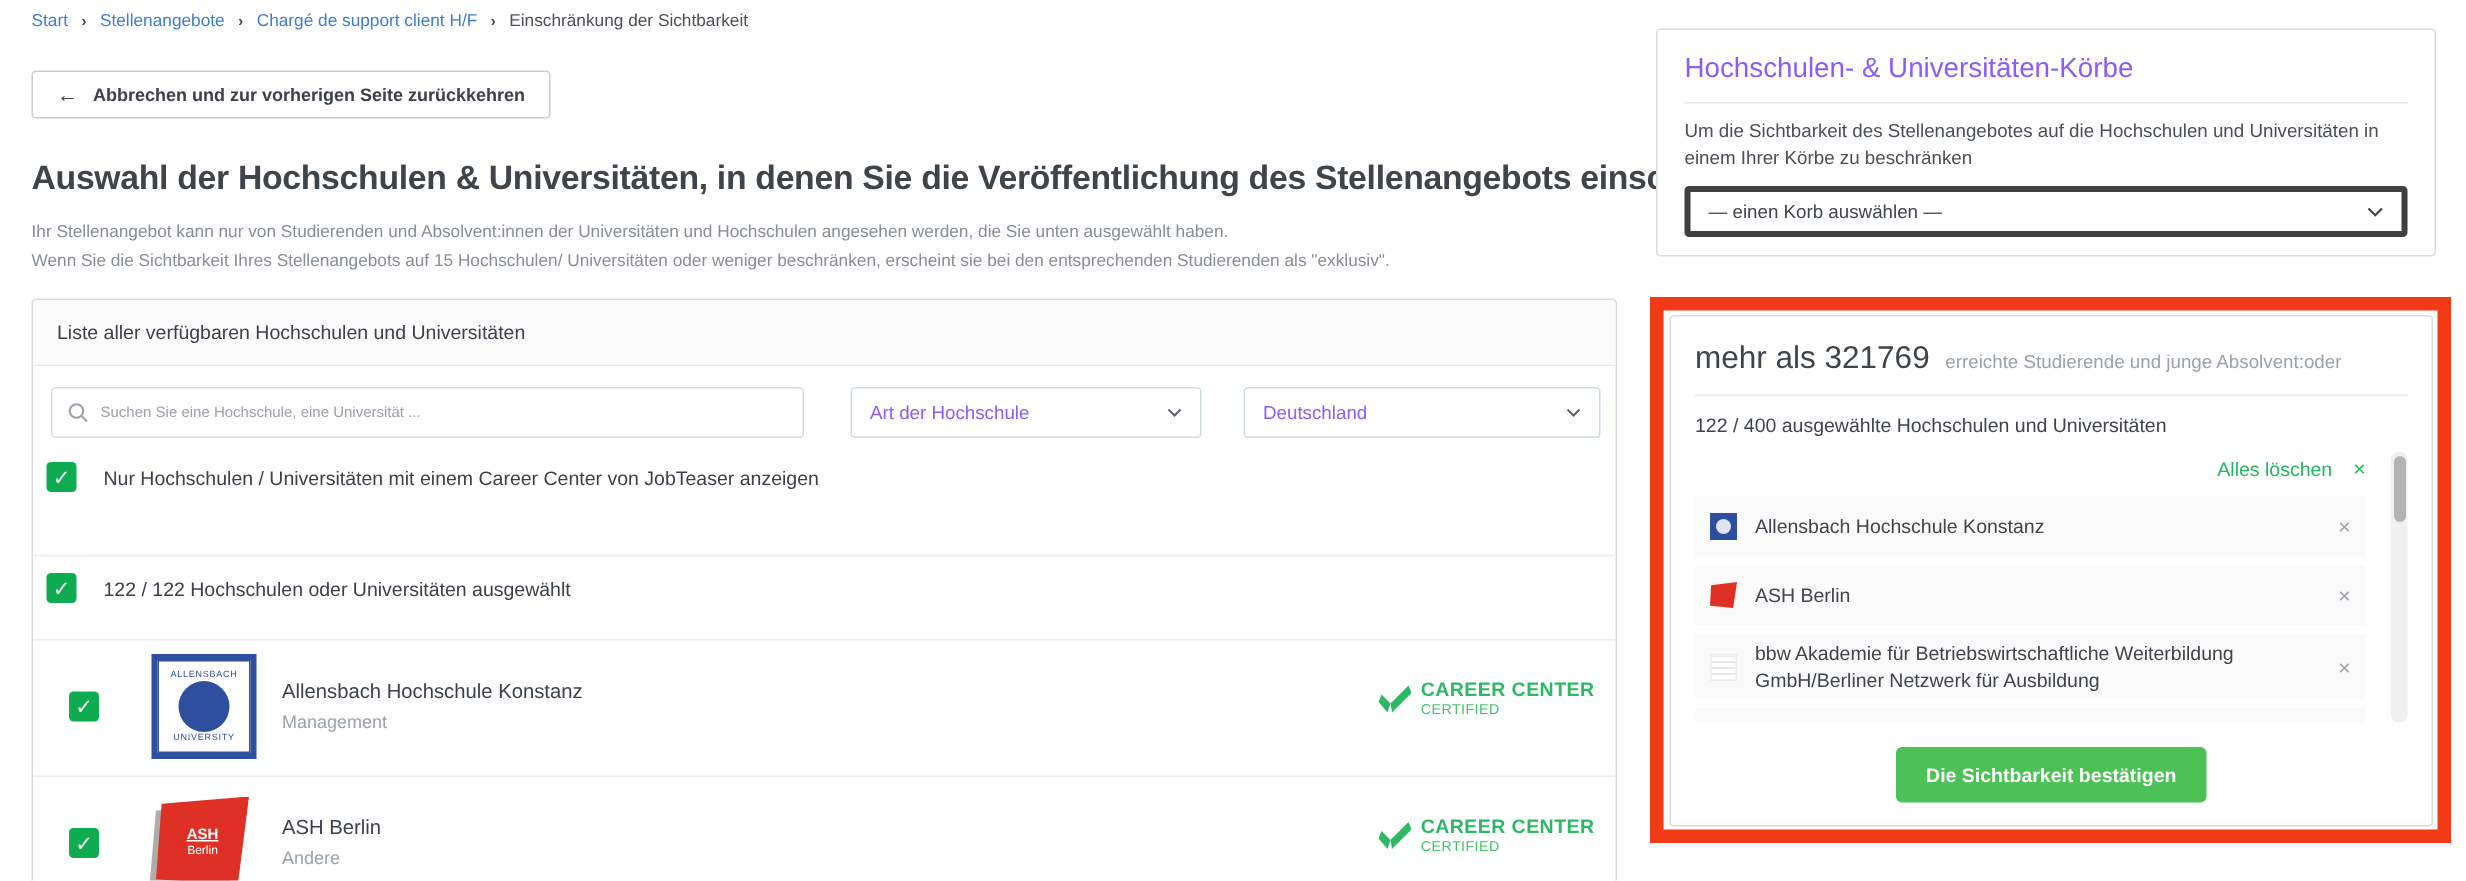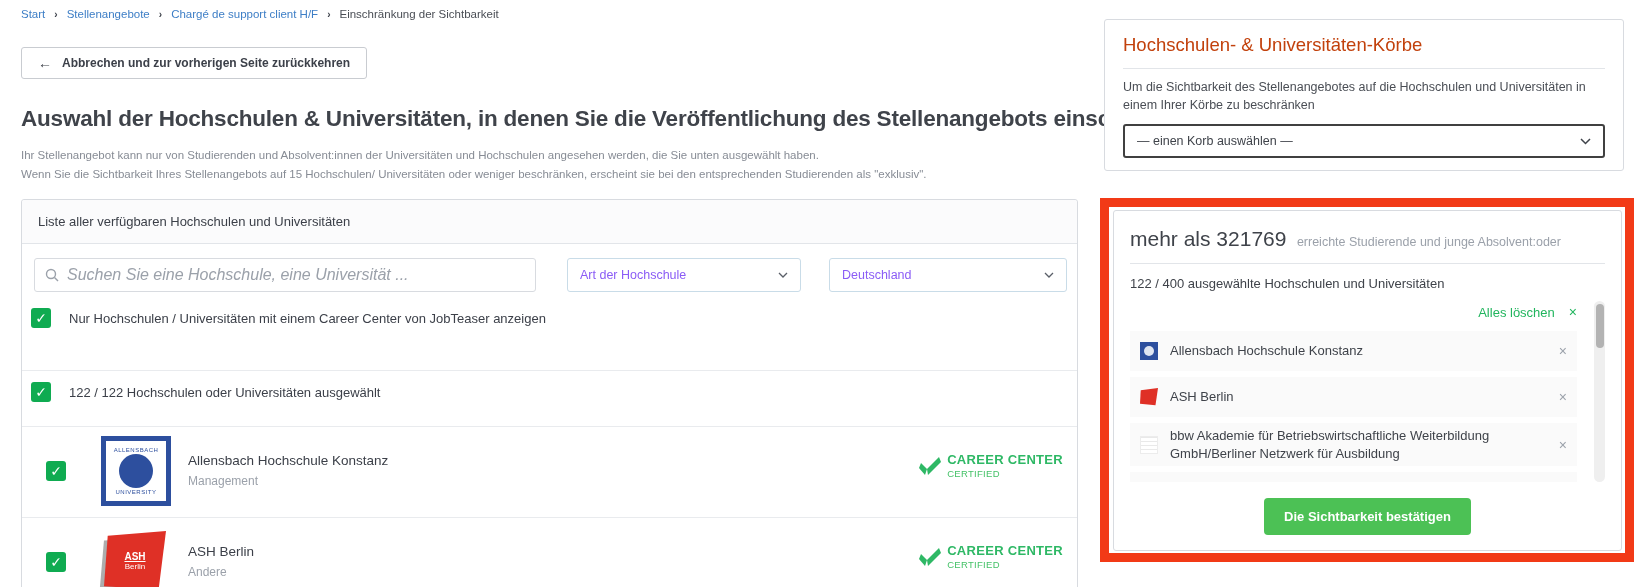--- a/index.html
+++ b/index.html
@@ -29,22 +29,22 @@
 
   
   .main-panel { position:absolute; left:21px; top:199px; width:1057px; height:500px;
                 border:1px solid #d8dbe0; border-radius:3px; background:#fff; z-index:2; }
   .panel-header { height:44px; line-height:43px; padding:0 16px; font-size:13px;
                   color:#3c4049; background:#fbfbfc; border-bottom:1px solid #e2e5e9;
                   border-radius:3px 3px 0 0; }
   .search-box { position:absolute; left:12px; top:58px; width:502px; height:34px;
                 border:1px solid #d8dbe0; border-radius:3px; display:flex; align-items:center;
                 gap:8px; padding:0 10px; background:#fff; }
-  .search-box input { border:none; outline:none; flex:1; font-size:16px; color:#3c4049;
-                      font-family:"Liberation Sans", sans-serif; background:transparent;font-style:italic; }
+  .search-box input { border:none; outline:none; flex:1; font-size:10px; color:#3c4049;
+                      font-family:"Liberation Sans", sans-serif; background:transparent; }
   .search-box input::placeholder { color:#9ba1aa; }
   .filter-select { position:absolute; top:58px; height:34px; border:1px solid #c9dce8;
                    border-radius:3px; display:flex; align-items:center; justify-content:space-between;
                    padding:0 12px; font-size:12.5px; color:#8b5cf6; background:#fff; cursor:pointer; }
   .filter-1 { left:545px; width:234px; }
   .filter-2 { left:807px; width:238px; }
 
   .checkbox { width:20px; height:20px; background:#0fab51; border-radius:3px; color:#fff;
               font-size:14px; line-height:20px; text-align:center; flex:0 0 auto; cursor:pointer; }
   .check-row { position:absolute; display:flex; align-items:center; gap:18px; font-size:13px; color:#3c4049; }
@@ -80,24 +80,24 @@
 
   
   .cc-badge { position:absolute; right:14px; top:26px; display:flex; gap:6px; align-items:flex-end; }
   .cc-text .t1 { color:#2eb865; font-weight:bold; font-size:13px; letter-spacing:0.3px; }
   .cc-text .t2 { color:#45c268; font-size:9.5px; letter-spacing:0.3px; margin-top:1px; }
 
   
   .baskets-panel { position:absolute; left:1104px; top:19px; width:520px; height:152px;
                    border:1px solid #d8dbe0; border-radius:3px; background:#fff; z-index:2;
                    padding:14px 18px; }
-  .baskets-title { font-size:18.5px; color:#c2410c; }
+  .baskets-title { font-size:18.5px; color:#8b5cf6; }
   .baskets-divider { height:1px; background:#e2e5e9; margin:12px 0 10px 0; }
   .baskets-desc { font-size:12.5px; color:#4a4e55; line-height:1.4; }
-  .baskets-select { margin-top:10px; height:34px; border:2px solid #404040; border-radius:3px;
+  .baskets-select { margin-top:10px; height:34px; border:4px solid #404040; border-radius:3px;
                     display:flex; align-items:center; justify-content:space-between; padding:0 12px;
                     font-size:12.5px; color:#3f434a; cursor:pointer; background:#fff; }
 
   
   .annotation-rect { position:absolute; left:1100px; top:198px; width:534px; height:364px;
                      border:9px solid #f23a17; z-index:4; pointer-events:none; }
 
   
   .selection-card { position:absolute; left:1113px; top:210px; width:509px; height:341px;
                     border:1px solid #d8dbe0; border-radius:3px; background:#fff; z-index:3;

